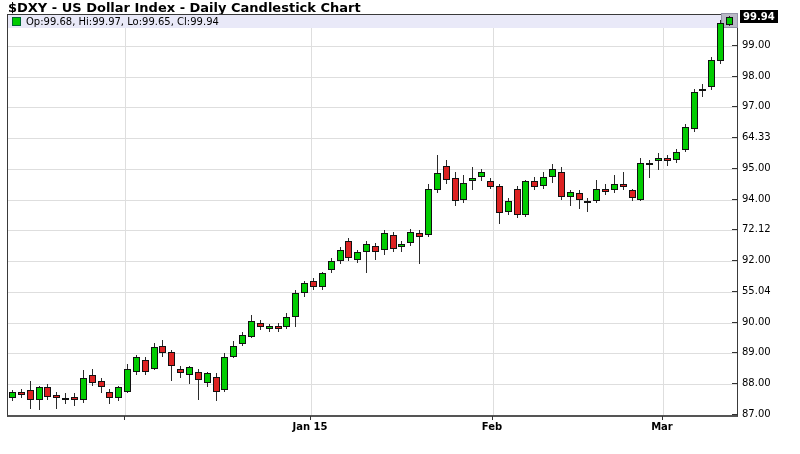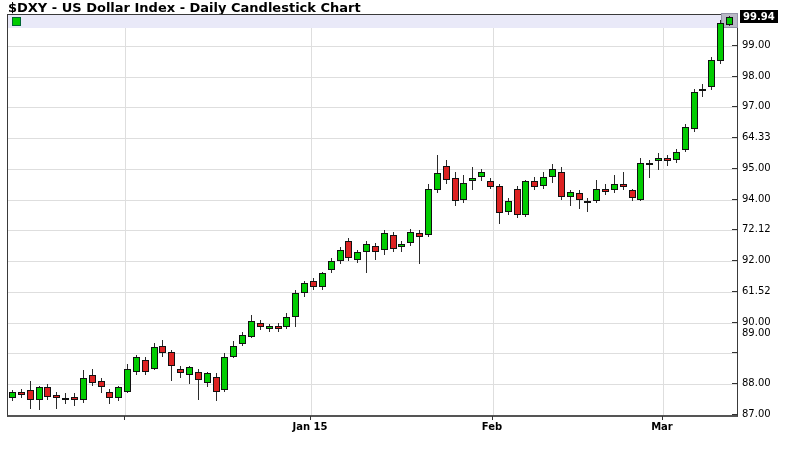--- a/index.html
+++ b/index.html
@@ -28,20 +28,21 @@
        padding:1px 3px 1px 3px;line-height:11px;z-index:6;}
 </style>
 </head>
 <body>
 
 <div class="chart-title">$DXY - US Dollar Index - Daily Candlestick Chart</div>
 
 <div class="plot" id="plot">
   <div class="legend-band">
     <span class="legend-swatch" id="legend-swatch" style="background: rgb(0, 204, 0);"></span>
+    <span class="legend-text">Op:99.68, Hi:99.97, Lo:99.65, Cl:99.94</span>
   </div>
   <div id="grid-layer">
       <div class="gridline-h" style="top: 30.7692px; width: 729px; background: rgb(222, 222, 222);"></div>
       <div class="gridline-h" style="top: 61.5385px; width: 729px; background: rgb(222, 222, 222);"></div>
       <div class="gridline-h" style="top: 92.3077px; width: 729px; background: rgb(222, 222, 222);"></div>
       <div class="gridline-h" style="top: 123.077px; width: 729px; background: rgb(222, 222, 222);"></div>
       <div class="gridline-h" style="top: 153.846px; width: 729px; background: rgb(222, 222, 222);"></div>
       <div class="gridline-h" style="top: 184.615px; width: 729px; background: rgb(222, 222, 222);"></div>
       <div class="gridline-h" style="top: 215.385px; width: 729px; background: rgb(222, 222, 222);"></div>
       <div class="gridline-h" style="top: 246.154px; width: 729px; background: rgb(222, 222, 222);"></div>
@@ -236,25 +237,25 @@
     <div class="y-label" style="left: 742px; top: 131.077px;">64.33</div>
     <div class="y-tick" style="left: 732px; top: 167.846px;"></div>
     <div class="y-label" style="left: 742px; top: 161.846px;">95.00</div>
     <div class="y-tick" style="left: 732px; top: 198.615px;"></div>
     <div class="y-label" style="left: 742px; top: 192.615px;">94.00</div>
     <div class="y-tick" style="left: 732px; top: 229.385px;"></div>
     <div class="y-label" style="left: 742px; top: 223.385px;">72.12</div>
     <div class="y-tick" style="left: 732px; top: 260.154px;"></div>
     <div class="y-label" style="left: 742px; top: 254.154px;">92.00</div>
     <div class="y-tick" style="left: 732px; top: 290.923px;"></div>
-    <div class="y-label" style="left: 742px; top: 284.923px;">61.52</div>
+    <div class="y-label" style="left: 742px; top: 284.923px;">55.04</div>
     <div class="y-tick" style="left: 732px; top: 321.692px;"></div>
     <div class="y-label" style="left: 742px; top: 315.692px;">90.00</div>
     <div class="y-tick" style="left: 732px; top: 352.462px;"></div>
-    <div class="y-label" style="left: 742px; top: 327px;">89.00</div>
+    <div class="y-label" style="left: 742px; top: 346px;">89.00</div>
     <div class="y-tick" style="left: 732px; top: 383.231px;"></div>
     <div class="y-label" style="left: 742px; top: 377.231px;">88.00</div>
     <div class="y-tick" style="left: 732px; top: 414px;"></div>
     <div class="y-label" style="left: 742px; top: 408px;">87.00</div>
   </div>
 <div id="x-axis">
     <div class="x-tick" style="left: 124px; top: 416px;"></div>
     <div class="x-label" style="left: 94px; top: 421px; margin-top: 32px;">Dec 14</div>
     <div class="x-tick" style="left: 310px; top: 416px;"></div>
     <div class="x-label" style="left: 280px; top: 421px;">Jan 15</div>

